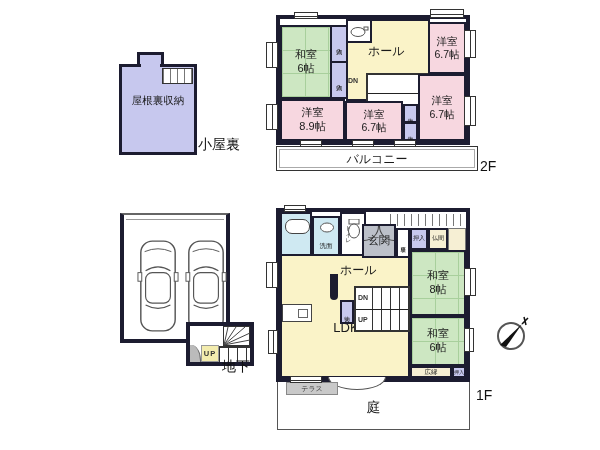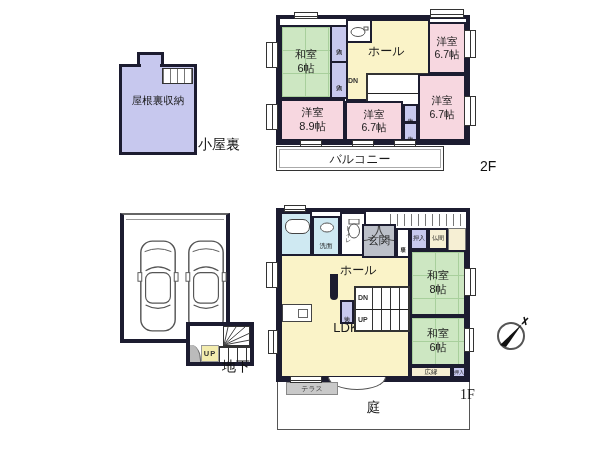--- a/index.html
+++ b/index.html
@@ -102,21 +102,21 @@
   <div class="win" style="left:294px;top:12px;width:24px;height:7px;"></div>
   <div class="win" style="left:430px;top:9px;width:34px;height:9px;"></div>
   <div class="winv" style="left:266px;top:42px;width:12px;height:26px;"></div>
   <div class="winv" style="left:266px;top:104px;width:12px;height:26px;"></div>
   <div class="winv" style="left:464px;top:30px;width:12px;height:28px;"></div>
   <div class="winv" style="left:464px;top:96px;width:12px;height:30px;"></div>
   <div class="win" style="left:300px;top:140px;width:22px;height:7px;"></div>
   <div class="win" style="left:352px;top:140px;width:22px;height:7px;"></div>
   <div class="win" style="left:394px;top:140px;width:22px;height:7px;"></div>
 
-  <div class="thin" style="left:276px;top:146px;width:168px;height:25px;border-width:1.5px;border-color:#333;z-index:1;">
+  <div class="thin" style="left:276px;top:146px;width:202px;height:25px;border-width:1.5px;border-color:#333;z-index:1;">
     <div class="abs" style="left:2px;top:2px;right:2px;bottom:2px;border:1px solid #aaa;"></div>
     <div class="lbl" style="left:50%;top:50%;transform:translate(-50%,-50%);font-size:12px;">バルコニー</div>
   </div>
   <div class="floorlbl" style="left:480px;top:158px;">2F</div>
 
   <div class="outer" style="left:120px;top:213px;width:110px;height:130px;border-top:2px solid #666;">
     <div class="abs" style="left:2px;top:4px;right:2px;border-top:1px solid #999;"></div>
     <svg class="abs" style="left:13px;top:22px;" width="42" height="98" viewBox="0 0 44 100">
       <rect x="4" y="3" width="36" height="94" rx="12" fill="#fff" stroke="#555" stroke-width="1.5"></rect>
       <rect x="1" y="36" width="4" height="9" fill="#fff" stroke="#555" stroke-width="1"></rect>
@@ -243,21 +243,21 @@
   <div class="winv" style="left:464px;top:328px;width:10px;height:24px;"></div>
   <div class="win" style="left:290px;top:376px;width:32px;height:7px;"></div>
 
   <div class="abs" style="left:328px;top:377px;width:58px;height:13px;background:#fff;border:1px solid #555;border-top:none;
               border-radius:0 0 50% 50% / 0 0 100% 100%;z-index:3;"></div>
 
   <div class="abs" style="left:286px;top:382px;width:52px;height:13px;background:var(--terrace);border:1px solid #888;z-index:3;
               display:flex;align-items:center;justify-content:center;">
     <span style="font-size:7px;color:#333;">テラス</span>
   </div>
-  <div class="floorlbl" style="left:460px;top:387px;font-family:Liberation Serif, serif;">1F</div>
+  <div class="floorlbl" style="left:476px;top:387px;">1F</div>
 
   <svg class="abs" style="left:492px;top:314px;" width="42" height="42" viewBox="0 0 42 42">
     <circle cx="19" cy="22" r="13" fill="none" stroke="#555" stroke-width="2"></circle>
     <polygon points="8,31 14,33 30,10" fill="#111"></polygon>
     <path d="M30,10 L36,4 M32,3 L34,11" stroke="#111" stroke-width="1.5" fill="none"></path>
   </svg>
 
 </div>
 
 </body></html>

